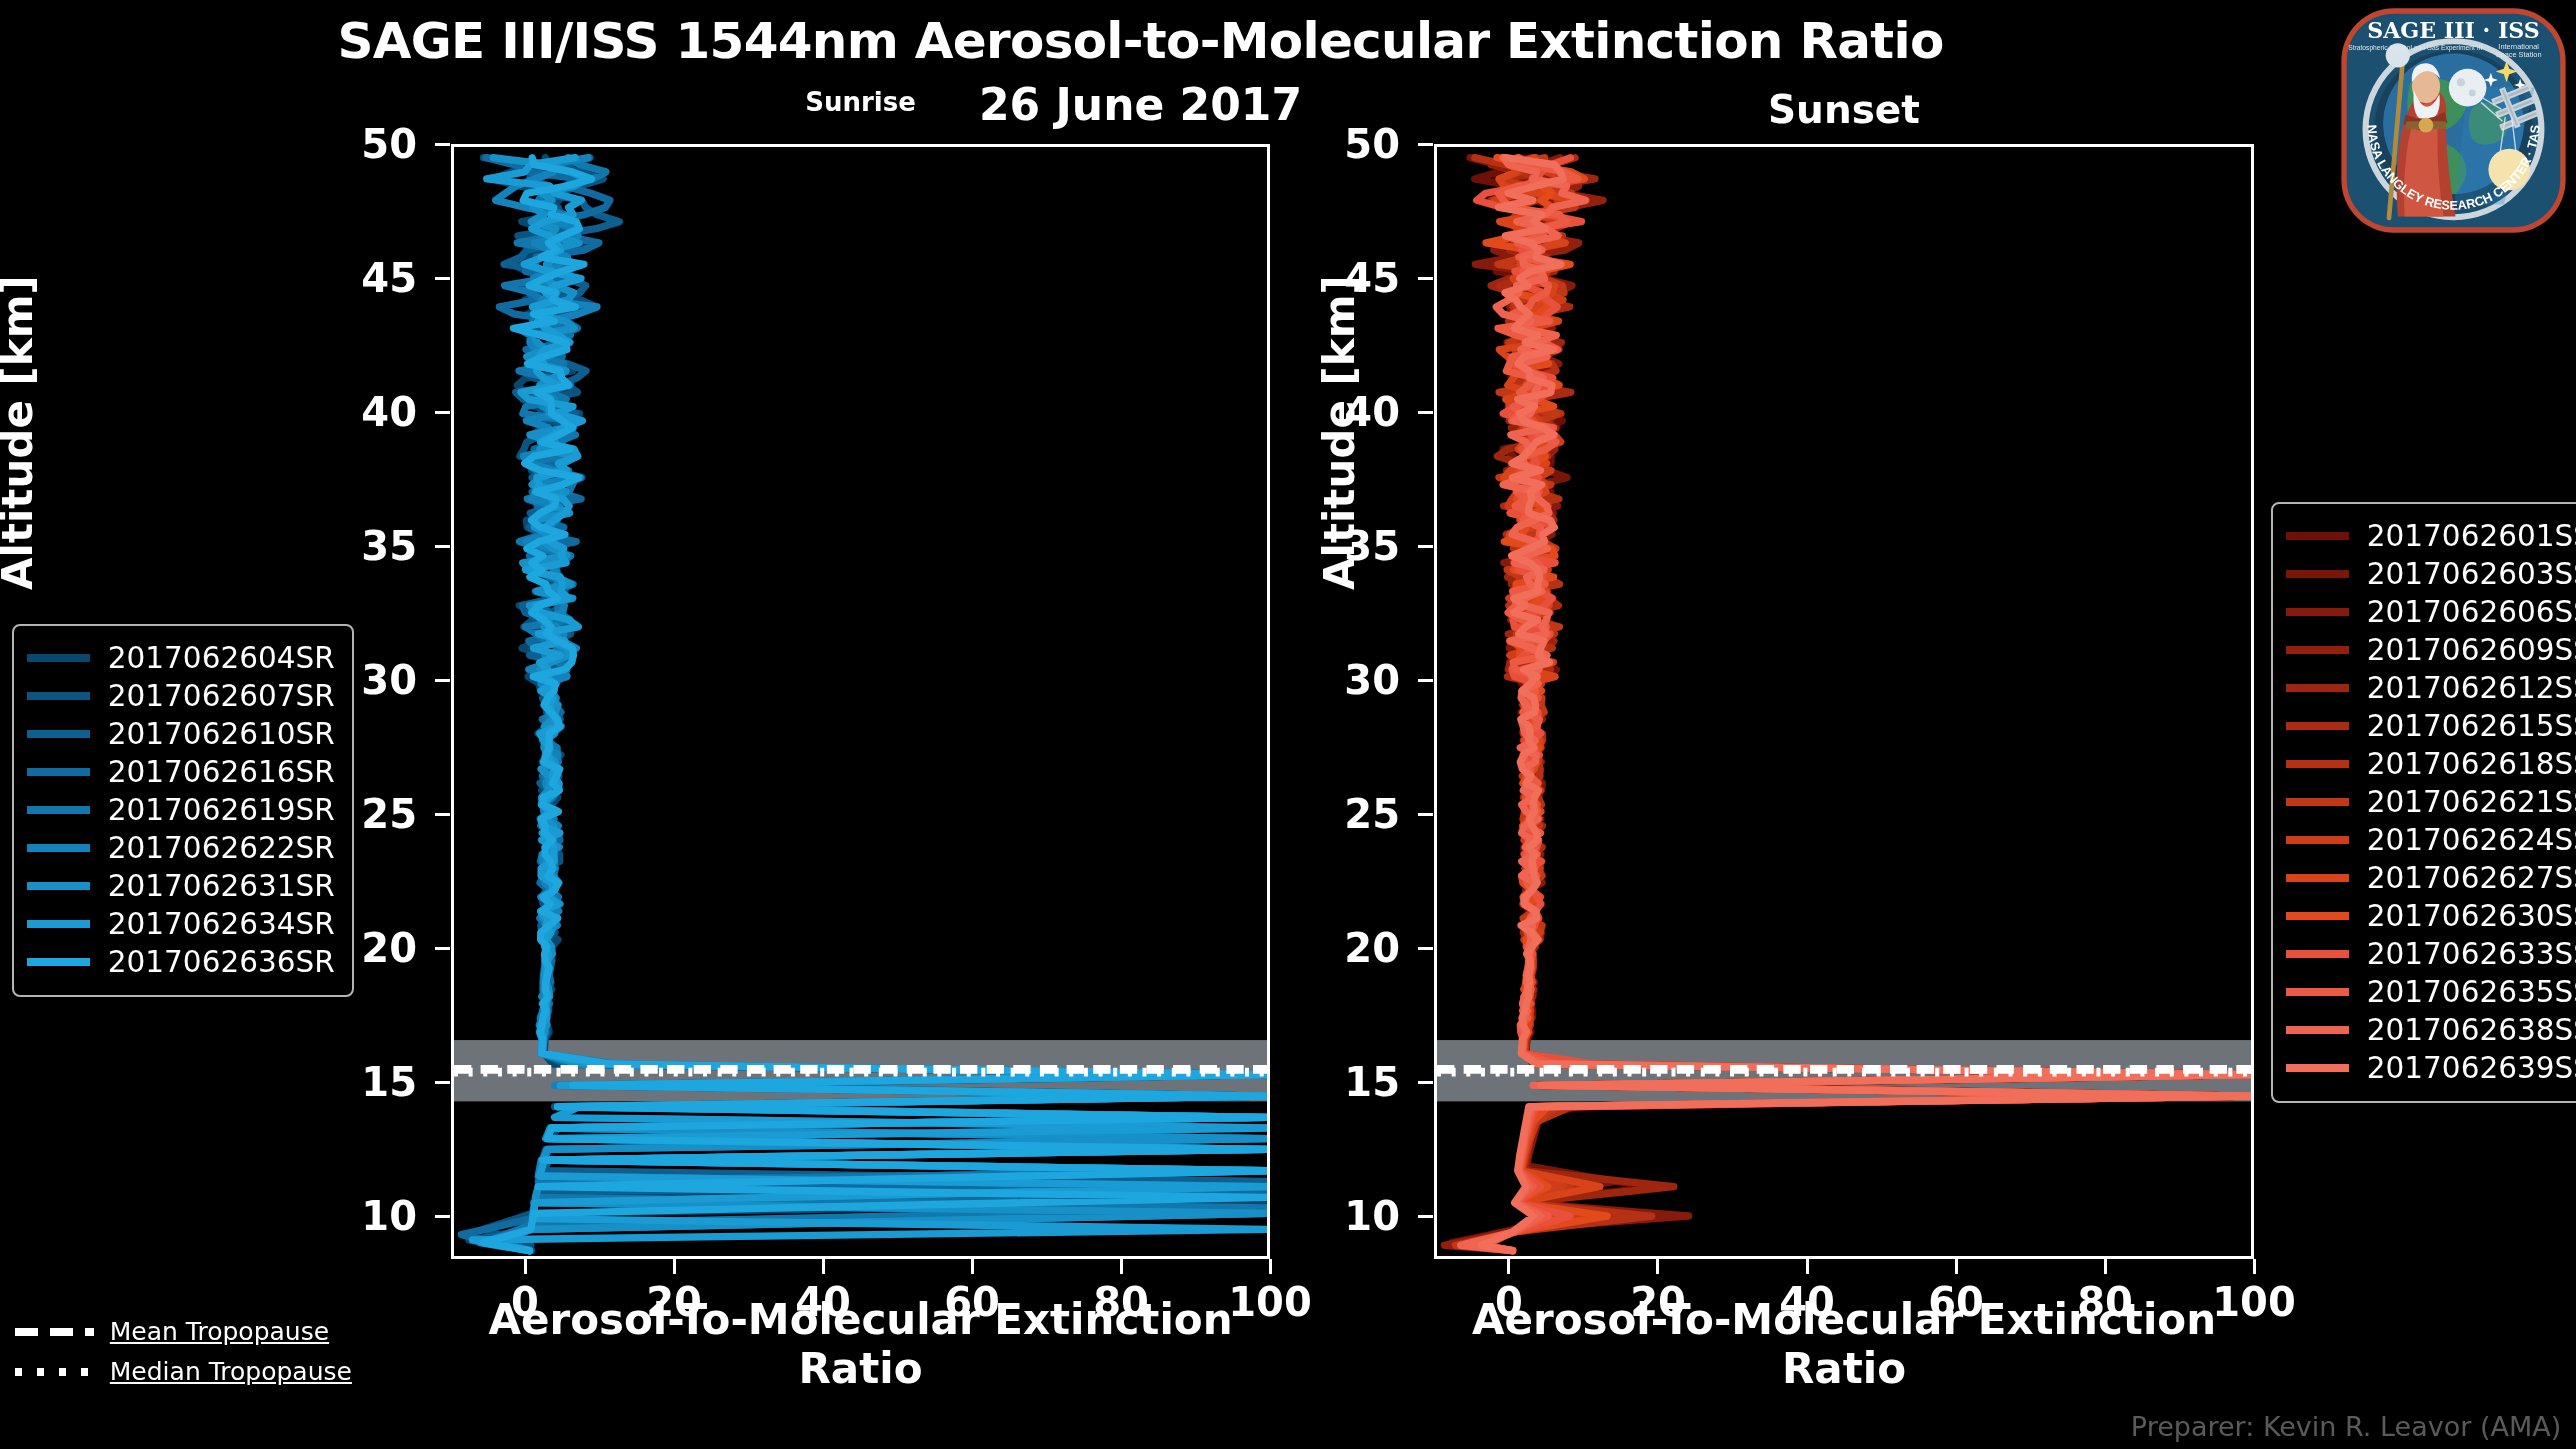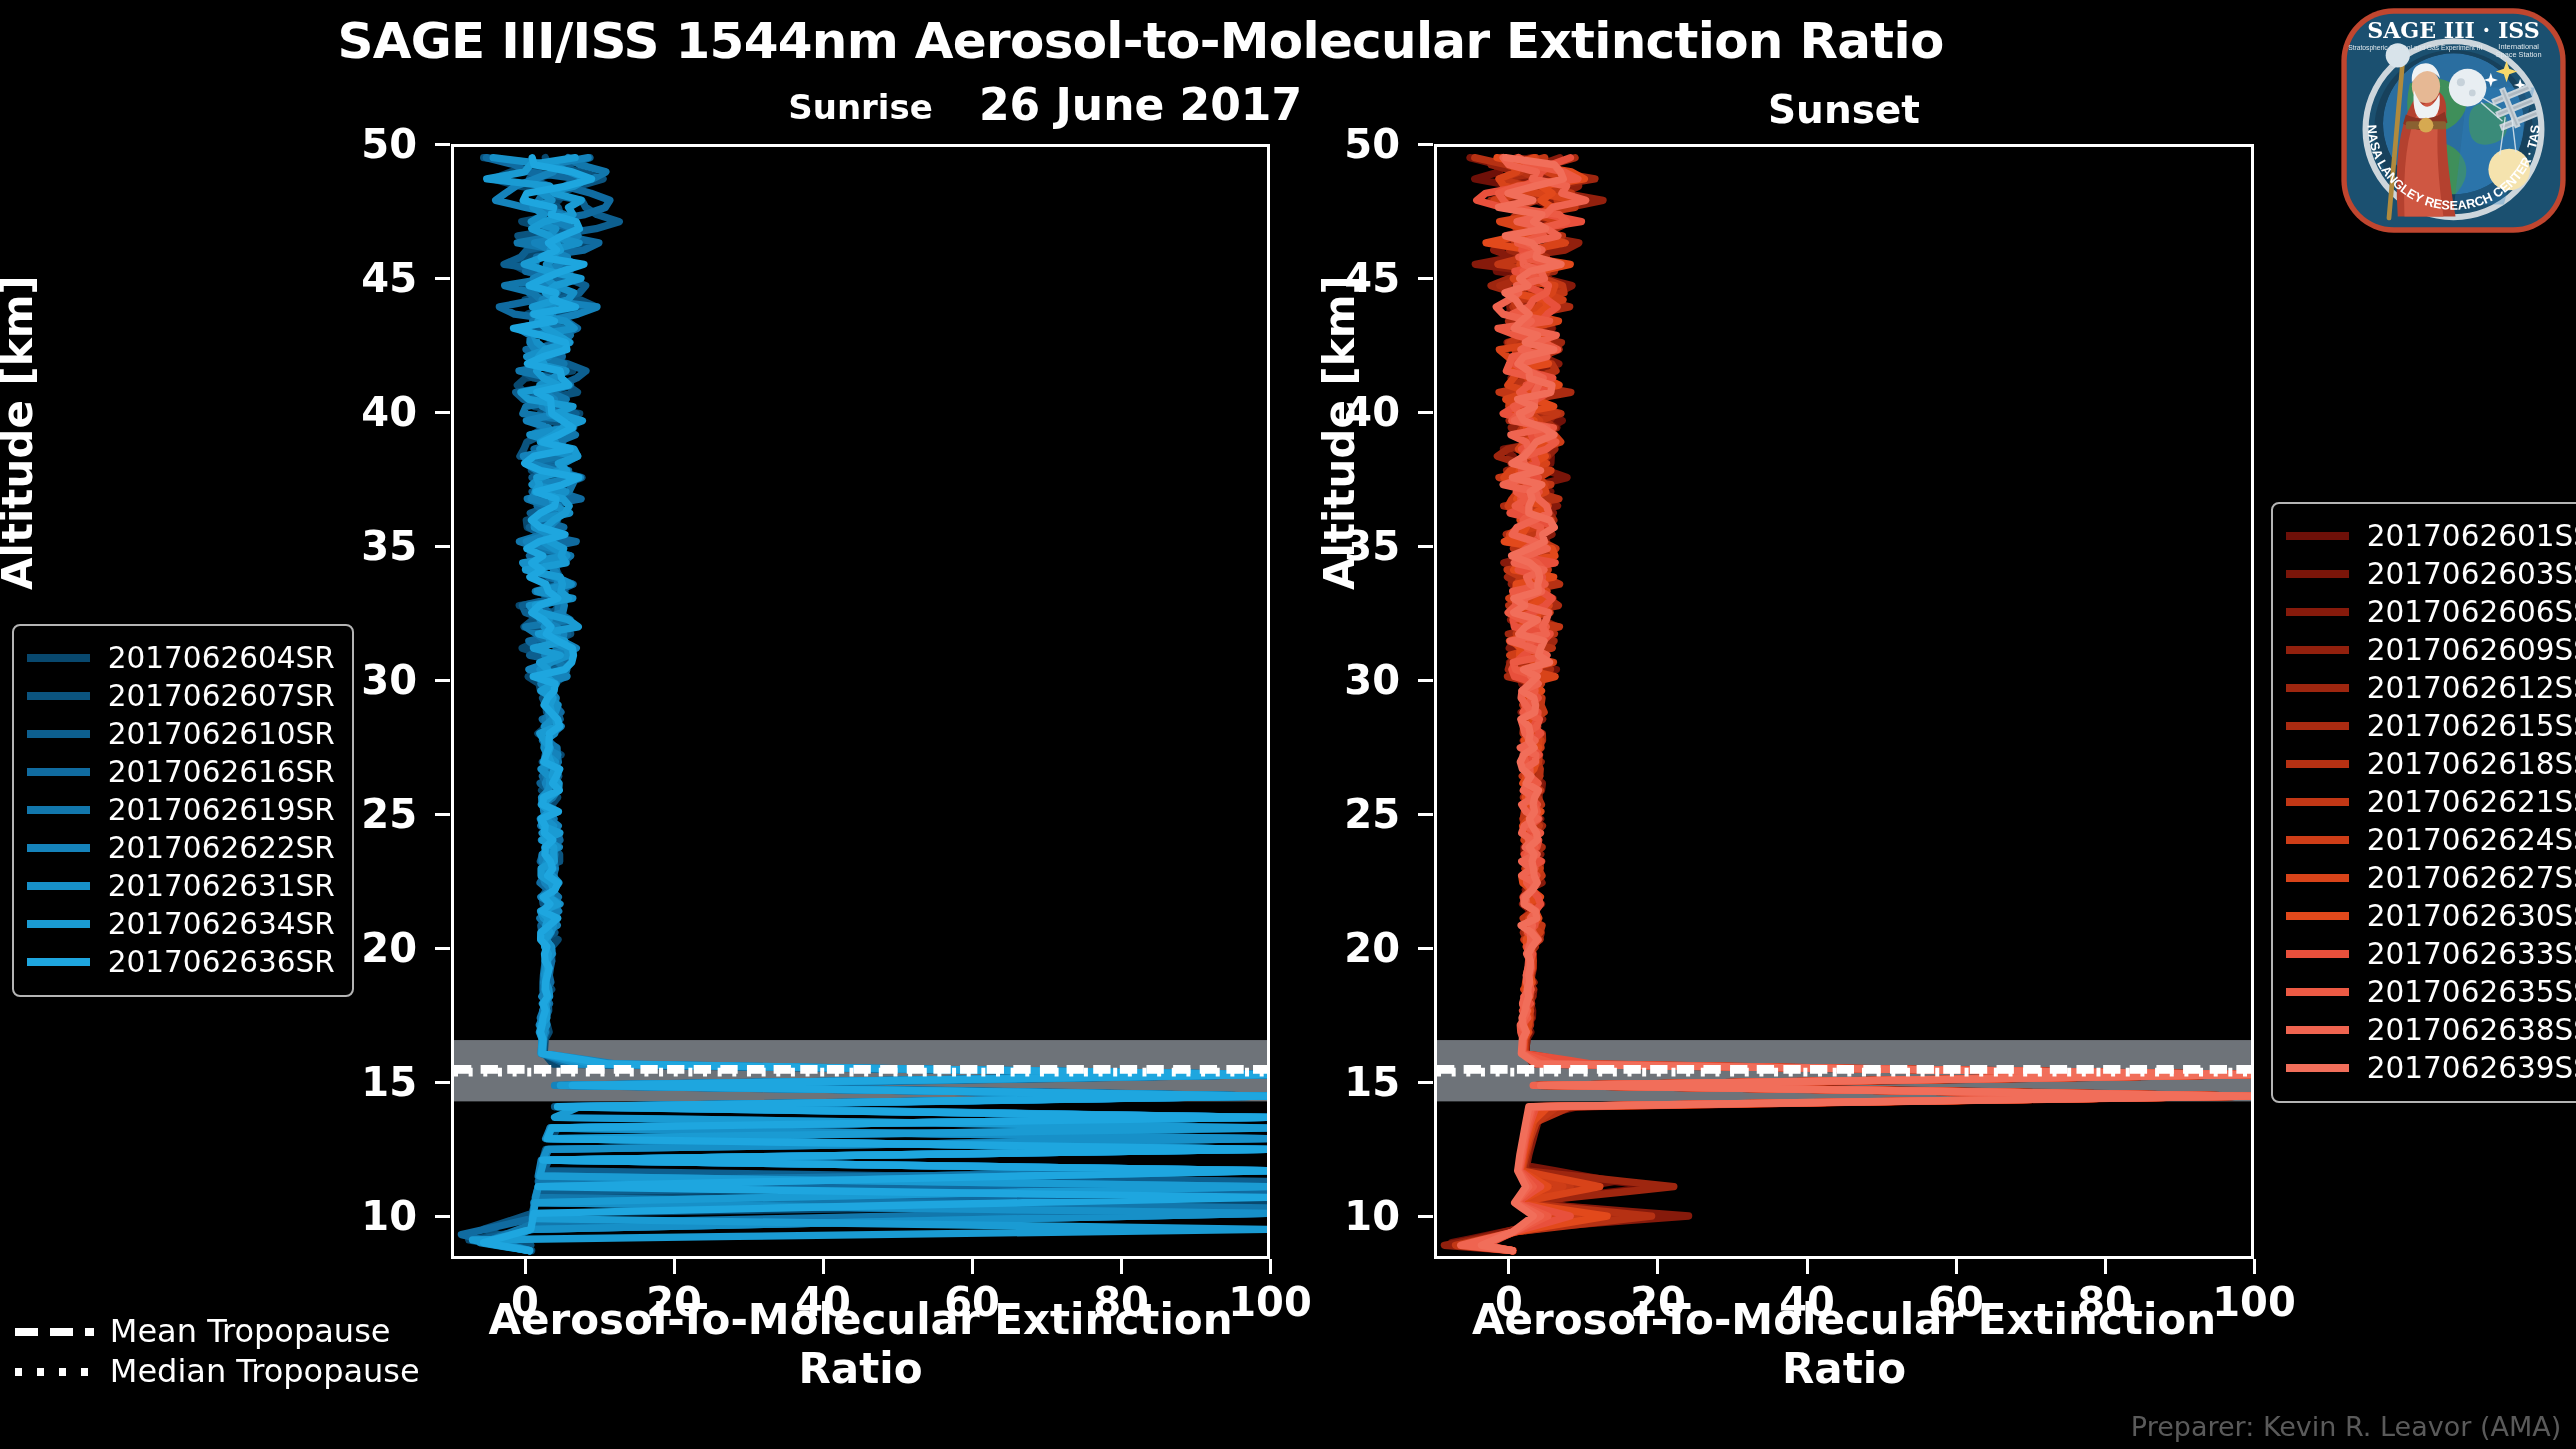--- a/index.html
+++ b/index.html
@@ -6,21 +6,21 @@
   body{width:2576px;height:1449px;position:relative;overflow:hidden;
        font-family:"DejaVu Sans","Liberation Sans",sans-serif;color:#fff;}
   .abs{position:absolute;}
 
   
   #main-title{left:0;top:12px;width:2281px;text-align:center;
     font-size:50px;font-weight:bold;letter-spacing:-0.7px;white-space:nowrap;}
   #sub-title{left:0;top:79px;width:2281px;text-align:center;
     font-size:44px;font-weight:bold;}
   #panel-label-left{left:451px;top:87px;width:819px;text-align:center;
-    font-size:34px;font-weight:bold;}
+    font-size:26px;font-weight:bold;}
   #panel-label-right{left:1434px;top:87px;width:820px;text-align:center;
     font-size:39px;font-weight:bold;}
 
   
   .plot-frame{border:3.4px solid #fff;box-sizing:border-box;background:#000;}
   #plot-left{left:451px;top:144px;width:819px;height:1115px;}
   #plot-right{left:1434px;top:144px;width:820px;height:1115px;}
   .plot-svg{position:absolute;left:0;top:0;width:100%;height:100%;display:block;}
 
   
@@ -42,21 +42,21 @@
   #legend-left{left:12px;top:624px;}
   #legend-right{left:2271px;top:502px;}
   .legend-row{display:flex;align-items:center;height:38px;}
   .legend-swatch{width:63px;height:8px;margin-right:17.4px;flex:0 0 auto;}
   .legend-text{font-size:29.5px;white-space:nowrap;}
 
   
   #legend-trop{left:14.8px;top:1311px;}
   .tl-row{display:flex;align-items:center;height:40px;}
   .tl-key{width:79px;height:17.4px;margin-right:16px;flex:0 0 auto;position:relative;}
-  .tl-text{font-size:32px;white-space:nowrap;}
+  .tl-text{font-size:25px;white-space:nowrap;text-decoration:underline;}
   .dashkey{position:absolute;top:6px;left:0;width:79px;height:7.4px;
     background:repeating-linear-gradient(to right,#fff 0 23px,transparent 23px 35px);}
   .dotkey{position:absolute;top:6px;left:0;width:79px;height:7.4px;
     background:repeating-linear-gradient(to right,#fff 0 7.4px,transparent 7.4px 22px);}
   .patchkey{position:absolute;top:0;left:0;width:79px;height:27px;
     background:#6e7379;border:1.3px solid #c8c8c8;}
 
   
   #footer{right:14.8px;bottom:4px;text-align:right;color:#5a5a5a;
     font-size:27px;line-height:1.28;}

